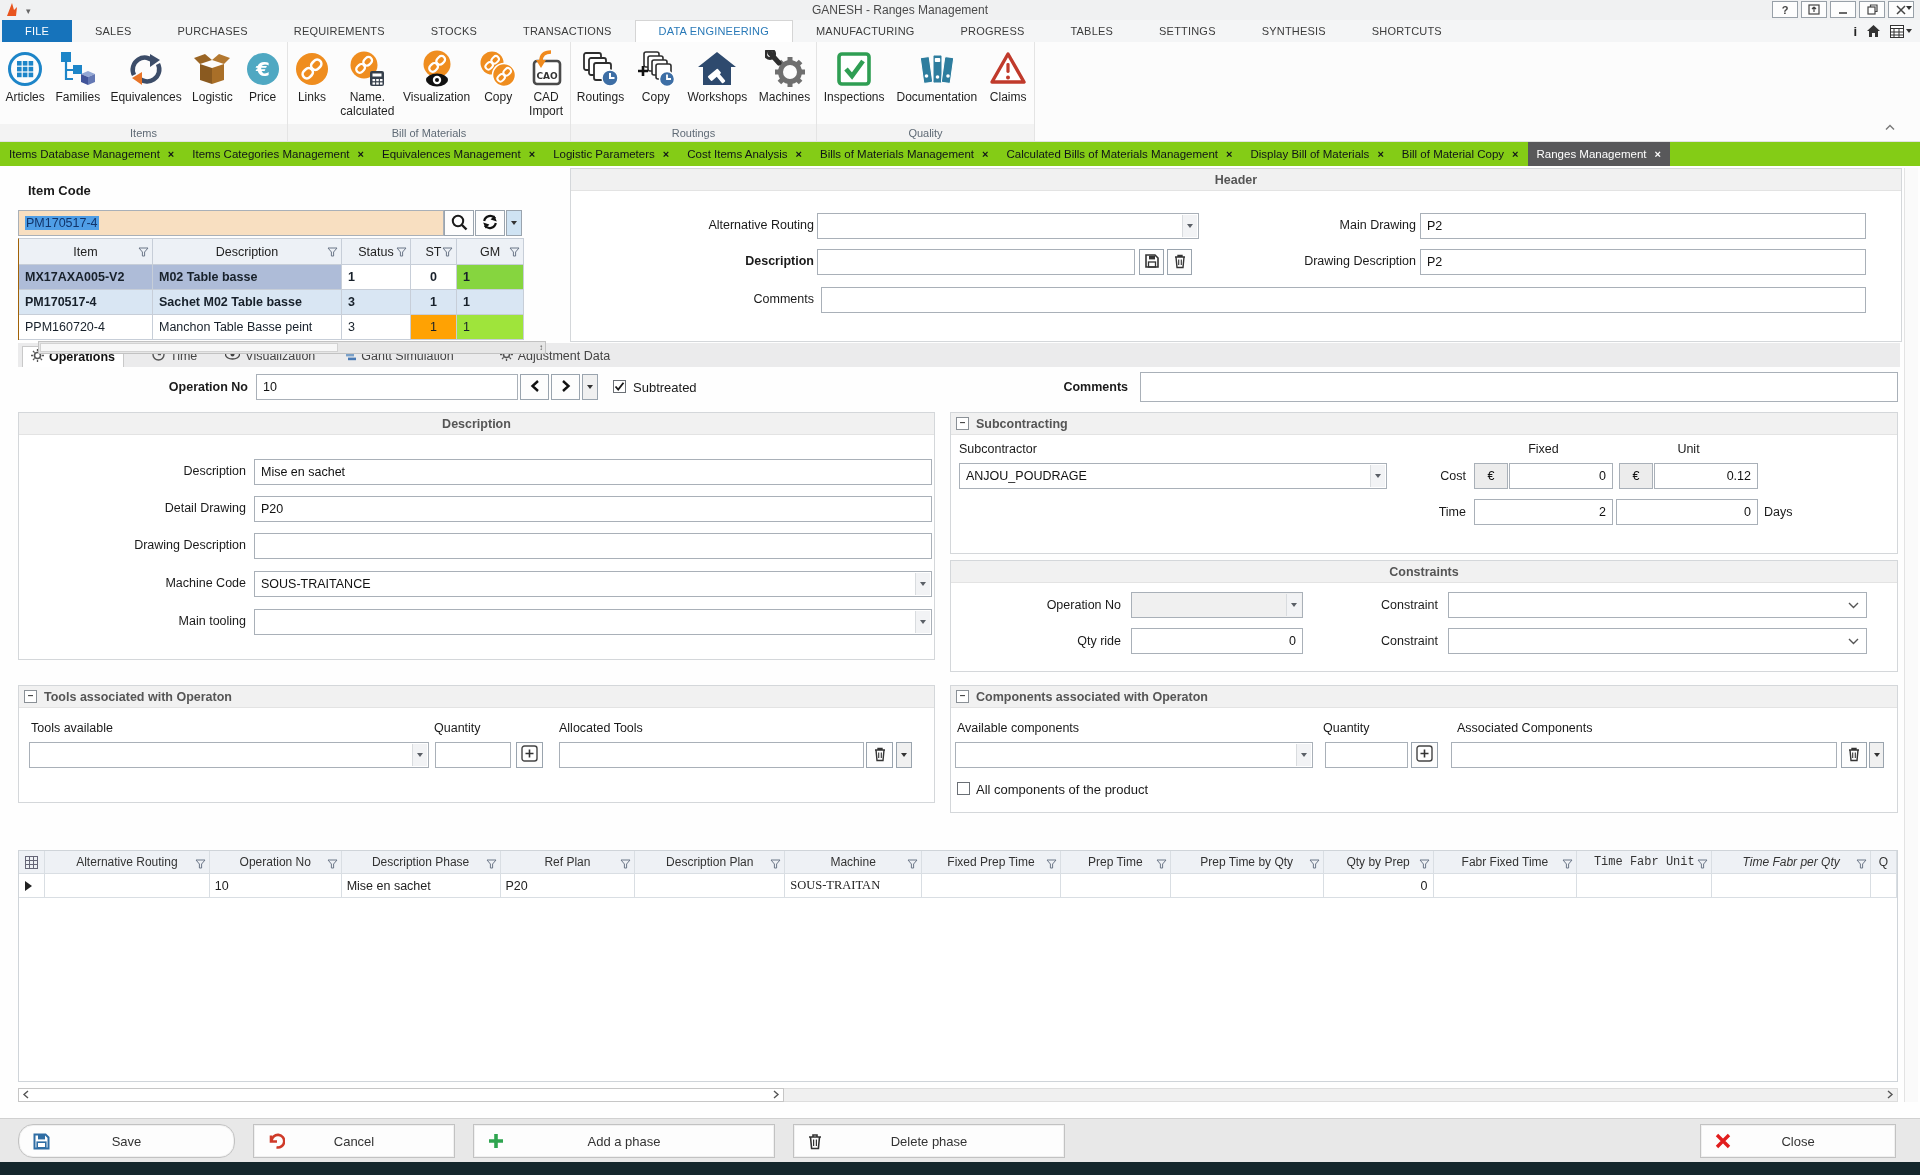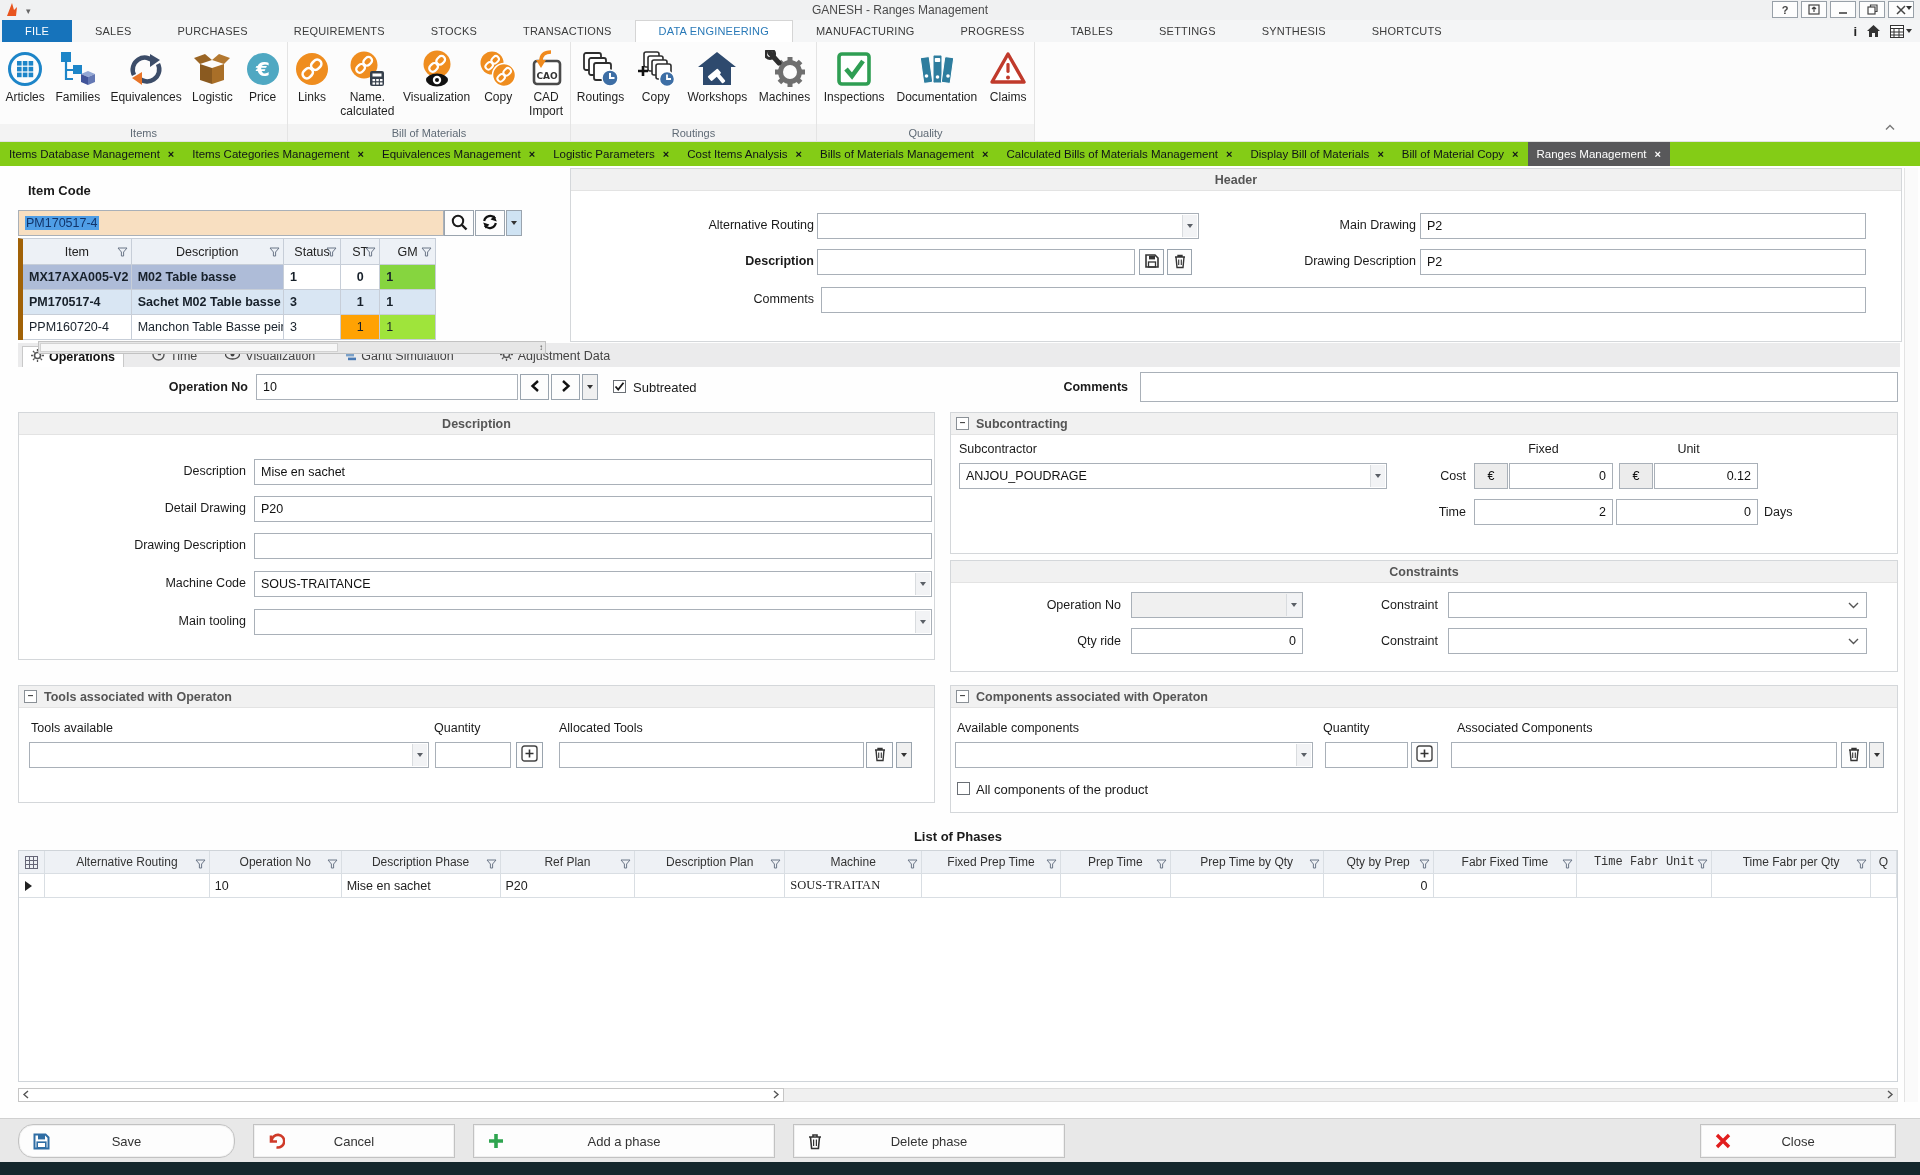--- a/index.html
+++ b/index.html
@@ -47,21 +47,21 @@
 .inp.num{justify-content:flex-end}
 .inp .val{overflow:hidden;white-space:nowrap}
 .arrowbox{position:absolute;right:1px;top:1px;bottom:1px;width:15px;background:#f2f3f5;border-left:1px solid #d9dcdf;display:flex;align-items:center;justify-content:center}
 .tri{width:0;height:0;border-left:3.5px solid transparent;border-right:3.5px solid transparent;border-top:4px solid #5a5f66}
 .tridown-sm{width:0;height:0;border-left:3px solid transparent;border-right:3px solid transparent;border-top:4px solid #333}
 .chevright{position:absolute;right:7px;top:50%;transform:translateY(-50%)}
 .btn{position:absolute;border:1px solid #9aa4ae;background:#fdfdfd;display:flex;align-items:center;justify-content:center}
 .cb{position:absolute;width:13px;height:13px;border:1px solid #6a6f75;background:#fff;display:flex;align-items:center;justify-content:center}
 .selhl{background:#4f9ee6;color:#12356b;padding:0 1px}
 
-#itemGrid{position:absolute;left:18px;top:72px;width:418px;border-left:5px solid #a16207;border-top:1px solid #c7ced8;background:#fff}
+#itemGrid{position:absolute;left:18px;top:72px;width:506px;border-left:1px solid #a16207;border-top:1px solid #c7ced8;background:#fff}
 .irow{display:flex}
 .gc{display:flex;align-items:center;padding:0 6px;border-right:1px solid #c7ced8;border-bottom:1px solid #c7ced8;font-size:12.5px;color:#17202a;position:relative;height:25px;overflow:hidden;white-space:nowrap}
 .gc.h{height:26px;background:#edf1f6;justify-content:center;color:#222}
 .gc.b{font-weight:700}
 .gc.cen{justify-content:center}
 .gc.selc{background:#aebcd8}
 .gc.altc{background:#d9e6f3}
 .gc.oc{background:#ffa203}
 .gc.gc1{background:#86d53f}
 .gc.gc2{background:#9fe43b}
@@ -828,21 +828,20 @@
             <path d="M5.7 6.5 V12 M8.3 6.5 V12" stroke="#333" stroke-width="1.1"></path>
           </svg></span>
       </div>
     <div class="btn" style="left:918px;top:56px;width:15px;height:26px;background:#f0f0f0">
         <span class="tridown-sm"></span>
       </div>
     <div class="cb" style="left:6px;top:96px" id="cbAll"></div>
     <div class="lbl" style="left:25px;top:95px;font-size:13px">All components of the product</div>
   </div>
 
-  <div class="lbl bold" style="left:18px;top:662px;width:1880px;text-align:center;font-size:13px">List of Phases</div>
   <div id="phasesBox">
       <div class="irow">
         <div class="pc h" style="width: 26px;">
           <svg width="13" height="13">
             <g fill="none" stroke="#667" stroke-width="1">
               <rect x="0.5" y="0.5" width="12" height="12"></rect>
               <path d="M0.5 4.5h12M0.5 8.5h12M4.5 0.5v12M8.5 0.5v12"></path>
             </g>
           </svg>
         </div>
@@ -911,21 +910,21 @@
           <span class="funnel"><svg width="11" height="10">
               <path d="M1 1 H10 L6.6 5 V9 H4.4 V5 Z" fill="none" stroke="#6b7687" stroke-width="1"></path>
             </svg></span>
         </div>
         <div class="pc h" style="width: 135px; font-family: Liberation Mono, monospace;">
           <span>Time Fabr Unit</span>
           <span class="funnel"><svg width="11" height="10">
               <path d="M1 1 H10 L6.6 5 V9 H4.4 V5 Z" fill="none" stroke="#6b7687" stroke-width="1"></path>
             </svg></span>
         </div>
-        <div class="pc h" style="width: 159px;">
+        <div class="pc h" style="width: 159px; font-style: italic;">
           <span>Time Fabr per Qty</span>
           <span class="funnel"><svg width="11" height="10">
               <path d="M1 1 H10 L6.6 5 V9 H4.4 V5 Z" fill="none" stroke="#6b7687" stroke-width="1"></path>
             </svg></span>
         </div>
         <div class="pc h" style="width: 26px;">
           <span>Q</span>
         </div>
       </div>
       <div class="irow">

